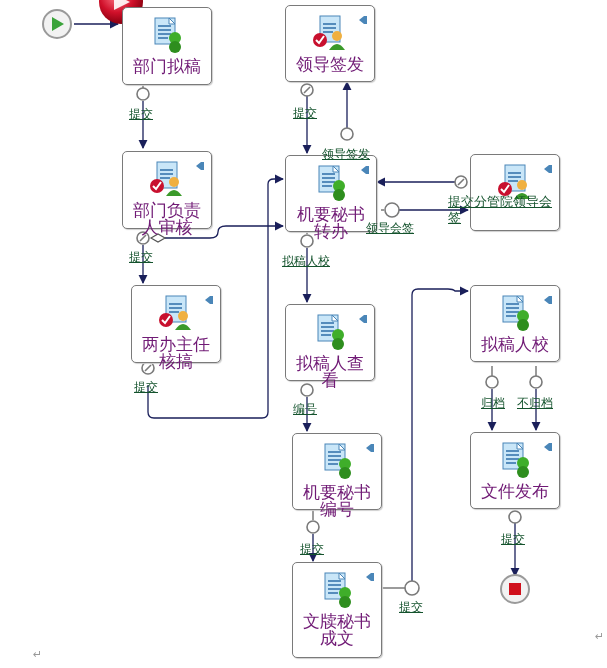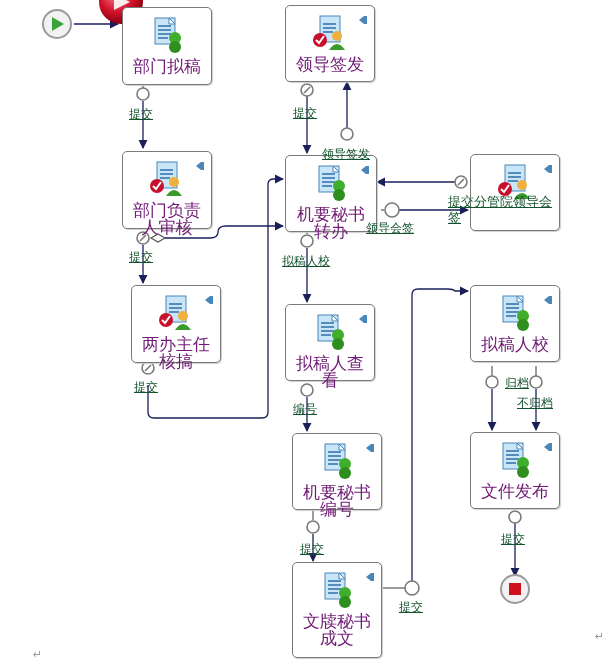--- a/index.html
+++ b/index.html
@@ -283,18 +283,18 @@
 <div class="edge-label" style="left:129px;top:107px;">提交</div>
 <div class="edge-label" style="left:129px;top:250px;">提交</div>
 <div class="edge-label" style="left:134px;top:380px;">提交</div>
 <div class="edge-label" style="left:293px;top:106px;">提交</div>
 <div class="edge-label" style="left:322px;top:147px;">领导签发</div>
 <div class="edge-label" style="left:366px;top:221px;">领导会签</div>
 <div class="edge-label" style="left:282px;top:254px;">拟稿人校</div>
 <div class="edge-label" style="left:293px;top:402px;">编号</div>
 <div class="edge-label" style="left:300px;top:542px;">提交</div>
 <div class="edge-label" style="left:399px;top:600px;">提交</div>
-<div class="edge-label" style="left:481px;top:376px;margin-left:24px;">归档</div>
+<div class="edge-label" style="left:481px;top:396px;">归档</div>
 <div class="edge-label" style="left:517px;top:396px;">不归档</div>
 <div class="edge-label" style="left:501px;top:532px;">提交</div>
 
 <div class="ret" style="left:595px;top:630px;">↵</div>
 <div class="ret" style="left:33px;top:648px;">↵</div>
 
 </body></html>

